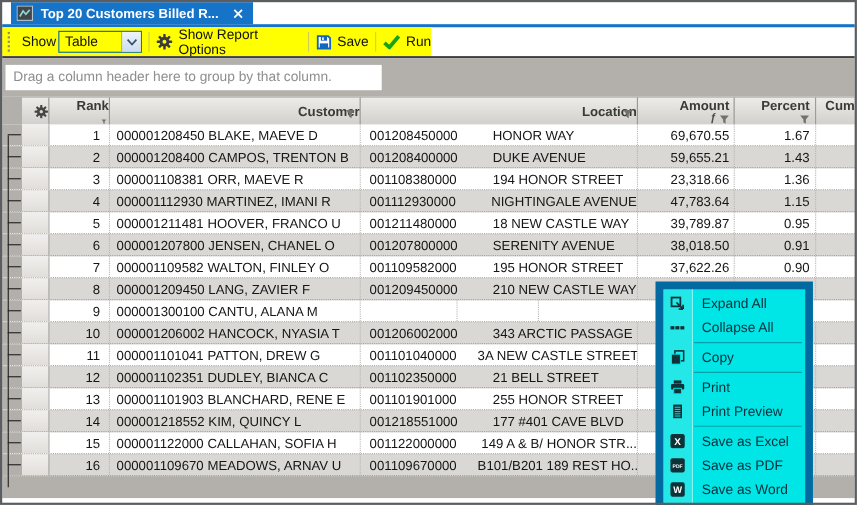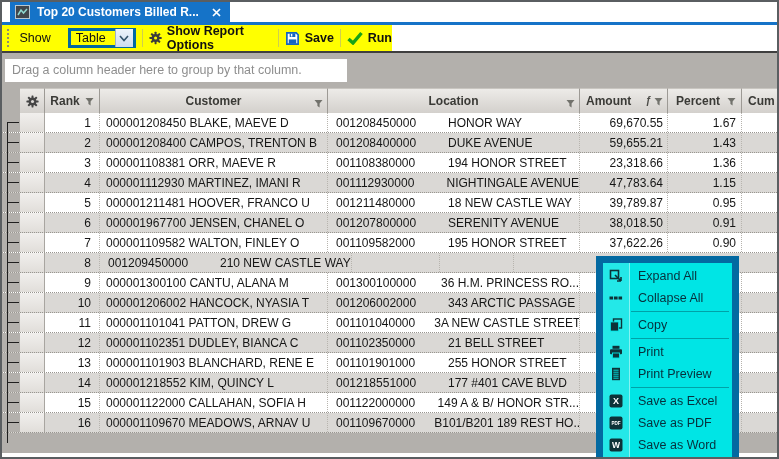--- a/index.html
+++ b/index.html
@@ -12,37 +12,37 @@
   .tab{margin-left:8px;height:20px;background:#1573c8;color:#fff;display:flex;align-items:center;gap:7px;
        padding:0 9px 0 5px;font-size:12px;font-weight:bold;}
   .tab .ticon{display:flex;align-items:center;}
   .stripe{position:absolute;left:2px;right:2px;top:22px;height:3px;background:#1573c8;}
 
   
   .toolbar{position:absolute;left:2px;right:2px;top:25px;height:38px;background:#fff;}
   .tb-yellow{position:absolute;left:0;top:0;width:390px;height:26px;background:#ffff00;display:flex;align-items:center;}
   .tb-handle{width:3px;height:18px;margin-left:5px;border-left:2px dotted #8f8f6e;}
   .tb-label{font-size:12.5px;color:#111;margin-left:8px;}
-  .combo{margin-left:17px;width:81px;height:20px;border:3px solid #0369a1;background:#ffff00;display:flex;align-items:center;box-sizing:border-box;}
+  .combo{margin-left:2px;width:81px;height:20px;border:1px solid #0369a1;background:#ffff00;display:flex;align-items:center;box-sizing:border-box;}
   .combo .val{flex:1;font-size:12.5px;color:#111;padding-left:5px;}
   .combo .btn{width:17px;height:18px;background:linear-gradient(#eef4fb,#cddcef);border-left:1px solid #9fb2c6;display:flex;align-items:center;justify-content:center;}
   .tb-sep{width:1px;height:18px;background:#cfcf4e;margin:0 6px;}
-  .tb-item{display:flex;align-items:center;gap:5px;font-size:12.5px;color:#111;font-weight:bold;}
+  .tb-item{display:flex;align-items:center;gap:5px;font-size:12.5px;color:#111;}
   .tbline{position:absolute;left:2px;right:2px;top:51px;height:2px;background:#3f3f3f;}
 
   
   .grouppanel{position:absolute;left:2px;right:2px;top:53px;height:35px;background:#b3b0ac;}
   .grouphint{position:absolute;left:3px;top:6px;width:342px;height:23px;background:#fff;color:#8e8e8e;
              font-size:12.5px;line-height:23px;padding-left:7px;box-sizing:border-box;white-space:nowrap;overflow:hidden;}
 
   
   .header{position:absolute;left:2px;right:2px;top:88px;height:25px;background:#b3b0ac;display:flex;}
   .hmargin{width:18px;}
   .hcell{box-sizing:border-box;background:linear-gradient(#edebe8,#d3d0cc);border-right:1px solid #9d9a95;border-top:1px solid #c8c5c0;
-         font-weight:bold;font-size:12px;color:#3a3a36;display:flex;align-items:center;justify-content:center;position:relative;white-space:nowrap;}
+         font-weight:bold;font-size:12px;color:#3a3a36;display:flex;align-items:flex-end;justify-content:center;position:relative;white-space:nowrap;flex-direction:column;}
   .hcell .funnel-abs{position:absolute;right:4px;top:8px;}
   .h-corner{width:25px;}
   .h-rank{width:55px;gap:5px;}
   .h-cust{width:228px;}
   .h-loc{width:252px;}
   .h-amt{width:88px;justify-content:space-between;padding:0 4px 0 6px;}
   .h-amt .icons{display:flex;align-items:center;gap:3px;}
   .h-pct{width:74px;justify-content:space-between;padding:0 5px 0 8px;}
   .h-cum{flex:1;justify-content:flex-start;padding-left:6px;border-right:none;overflow:hidden;}
   .fx{font-size:10px;font-style:italic;color:#4c4c48;font-weight:bold;line-height:1;}
@@ -264,21 +264,21 @@
           <span class="loc-addr">18 NEW CASTLE WAY</span>
       </div>
       <div class="cell amt">39,789.87</div>
       <div class="cell pct">0.95</div>
       <div class="cell cum"></div>
     </div>
       <div class="row even">
       <div class="cell tree"></div>
       <div class="cell ind"></div>
       <div class="cell rank">6</div>
-      <div class="cell cust">000001967700 JENSEN, CHANEL O</div>
+      <div class="cell cust">000001207800 JENSEN, CHANEL O</div>
       <div class="cell loc">
         <span class="loc-code">001207800000</span>
           <span class="loc-addr">SERENITY AVENUE</span>
       </div>
       <div class="cell amt">38,018.50</div>
       <div class="cell pct">0.91</div>
       <div class="cell cum"></div>
     </div>
       <div class="row">
       <div class="cell tree"></div>
@@ -290,37 +290,34 @@
           <span class="loc-addr">195 HONOR STREET</span>
       </div>
       <div class="cell amt">37,622.26</div>
       <div class="cell pct">0.90</div>
       <div class="cell cum"></div>
     </div>
       <div class="row even">
       <div class="cell tree"></div>
       <div class="cell ind"></div>
       <div class="cell rank">8</div>
+      <div class="cell cust">000001209450 LANG, ZAVIER F</div>
       <div class="cell loc">
         <span class="loc-code">001209450000</span>
           <span class="loc-addr">210 NEW CASTLE WAY</span>
       </div>
       <div class="cell amt"></div>
       <div class="cell pct"></div>
       <div class="cell cum"></div>
     </div>
       <div class="row">
       <div class="cell tree"></div>
       <div class="cell ind"></div>
       <div class="cell rank">9</div>
       <div class="cell cust">000001300100 CANTU, ALANA M</div>
-      <div class="cell loc">
-        <span class="loc-code">001300100000</span>
-          <span class="loc-addr">36 H.M. PRINCESS RO...</span>
-      </div>
       <div class="cell amt"></div>
       <div class="cell pct"></div>
       <div class="cell cum"></div>
     </div>
       <div class="row even">
       <div class="cell tree"></div>
       <div class="cell ind"></div>
       <div class="cell rank">10</div>
       <div class="cell cust">000001206002 HANCOCK, NYASIA T</div>
       <div class="cell loc">

